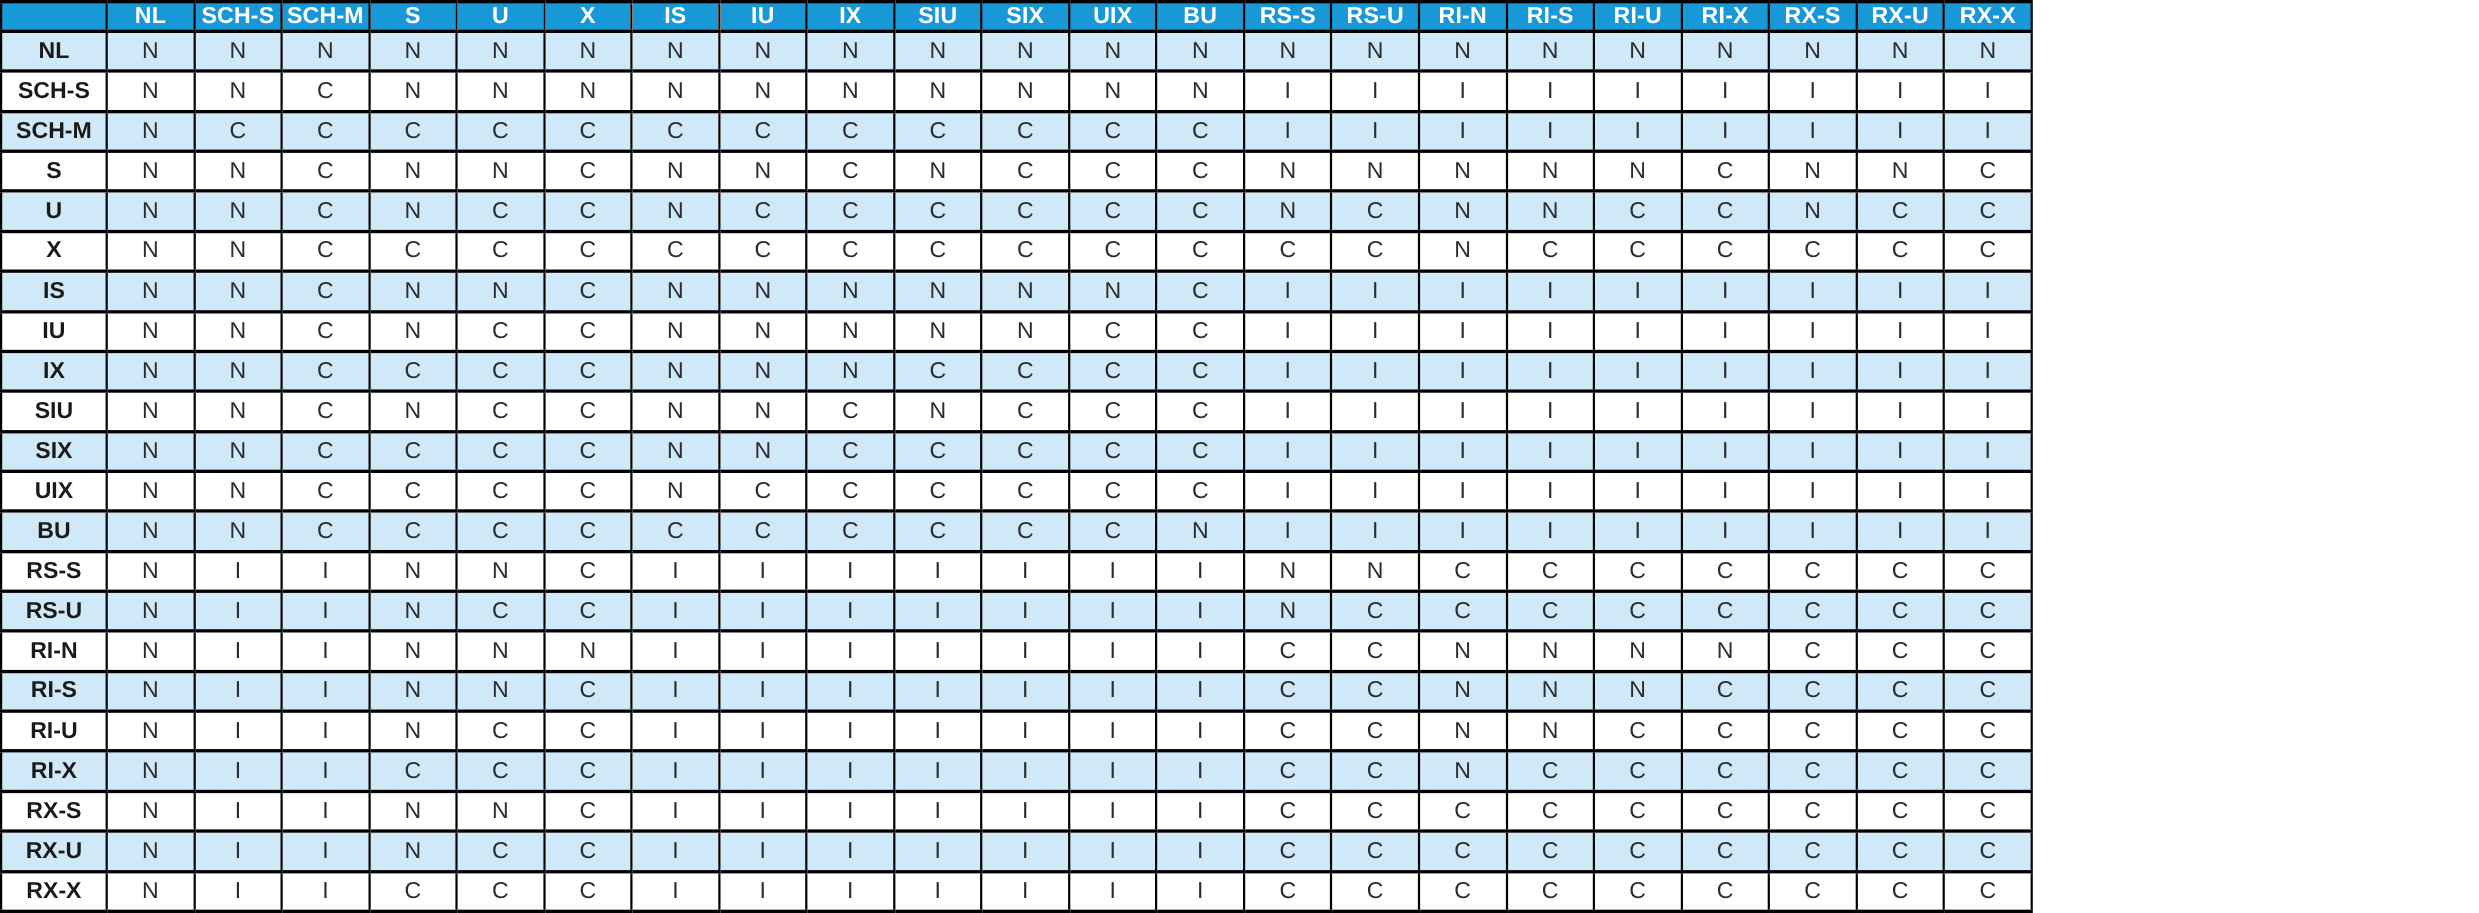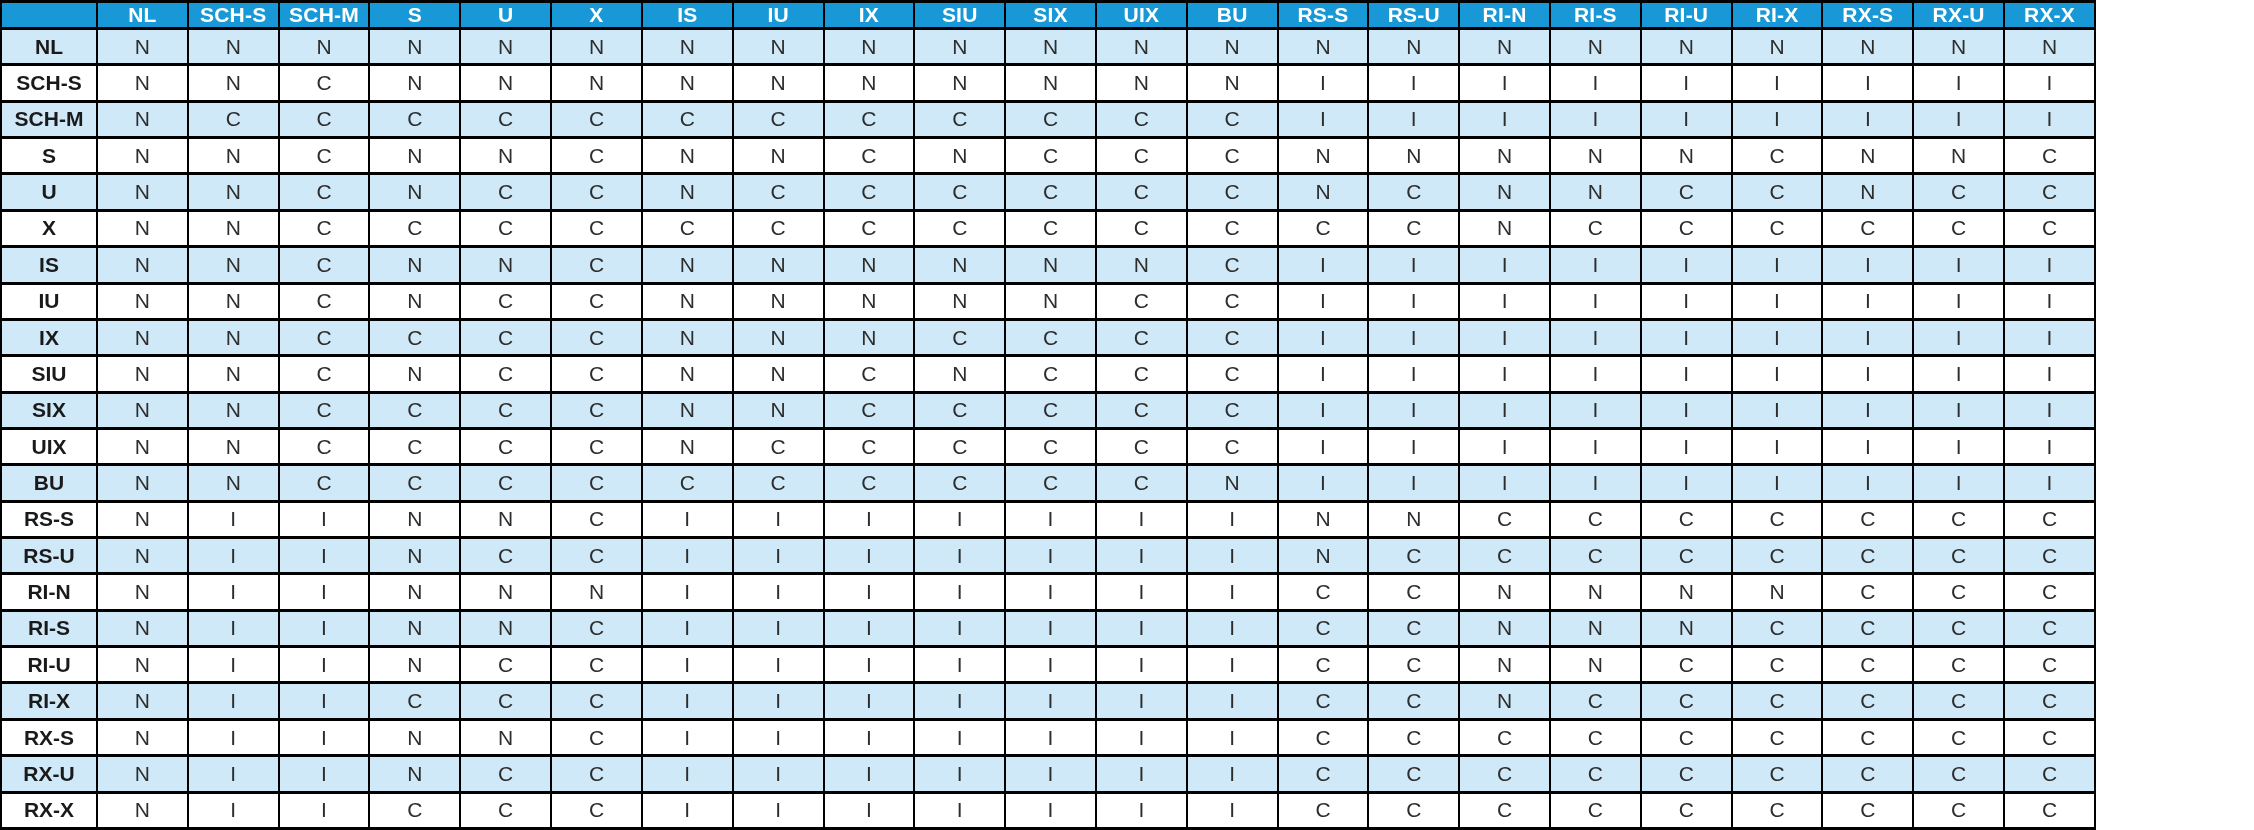--- a/index.html
+++ b/index.html
@@ -7,21 +7,21 @@
     padding: 0;
     background: #ffffff;
   }
   body {
     width: 2254px;
     height: 830px;
     overflow: hidden;
     font-family: "Liberation Sans", sans-serif;
   }
   table.matrix {
-    width: 2096px;
+    width: 1848px;
     height: 830px;
     border-collapse: collapse;
     table-layout: fixed;
   }
   table.matrix col.label-col { width: 96px; }
   table.matrix th, table.matrix td {
     border: 2px solid var(--border-color, #000000);
     border-top-width: 3px;
     border-bottom-width: 3px;
     text-align: center;

